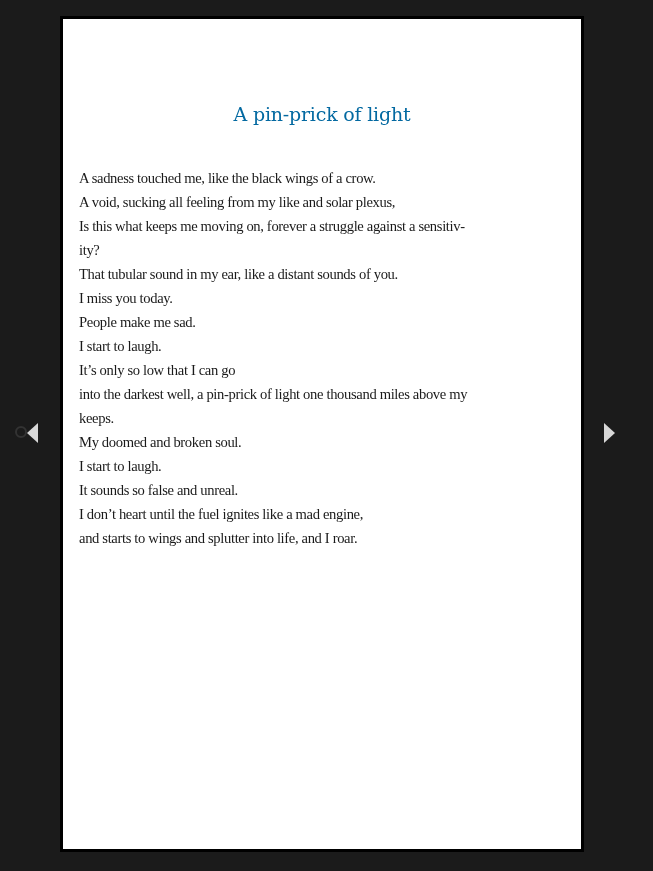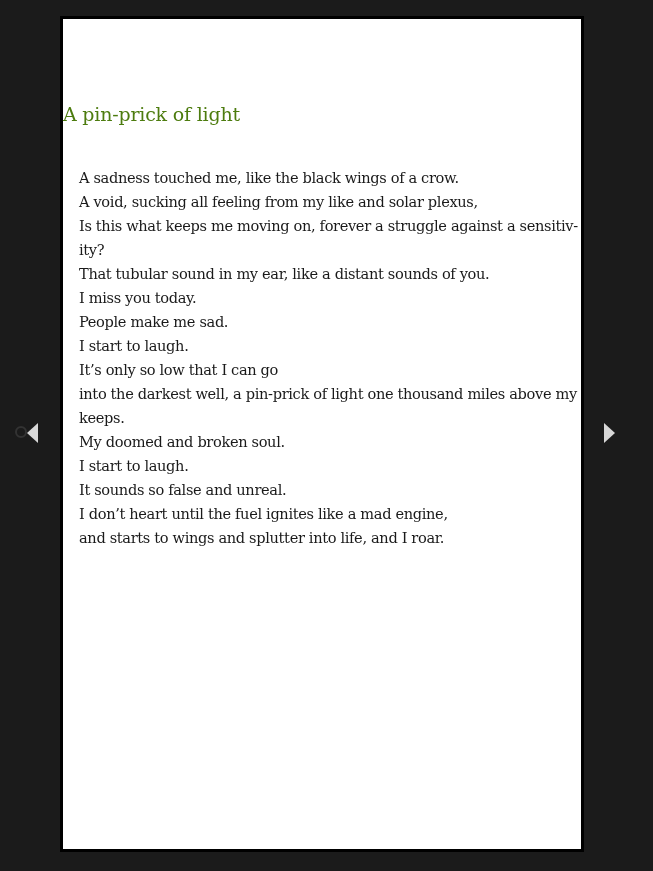--- a/index.html
+++ b/index.html
@@ -5,26 +5,26 @@
   html, body { margin:0; padding:0; }
   body {
     width:653px; height:871px; background:#1b1b1b; position:relative; overflow:hidden;
     font-family: "DejaVu Serif", serif;
   }
   .page {
     position:absolute; left:60px; top:16px; width:518px; height:830px;
     background:#ffffff; border:3px solid #000; box-sizing:content-box;
   }
   .title {
-    position:absolute; left:0; right:0; top:84px; text-align:left;
-    font-size:19px; color:#4d7c0f; letter-spacing:-0.2px;
+    position:absolute; left:0; right:0; top:84px; text-align:center;
+    font-size:19px; color:#0369a1; letter-spacing:-0.2px;
   }
   .poem {
     position:absolute; left:16px; top:147px; width:492px;
-    font-size:14.6px; line-height:24px; color:#1a1a1a; letter-spacing:-0.35px;
+    font-size:14.6px; line-height:24px; color:#1a1a1a; letter-spacing:-0.35px;font-family:Liberation Serif, serif;
   }
   .poem div { white-space:nowrap; }
   .nav {
     position:absolute; top:418px; width:30px; height:30px; cursor:pointer;
   }
   .nav-prev { left:12px; }
   .nav-next { left:596px; }
   .tri-left {
     position:absolute; left:15px; top:5px; width:0; height:0;
     border-top:10px solid transparent; border-bottom:10px solid transparent;

